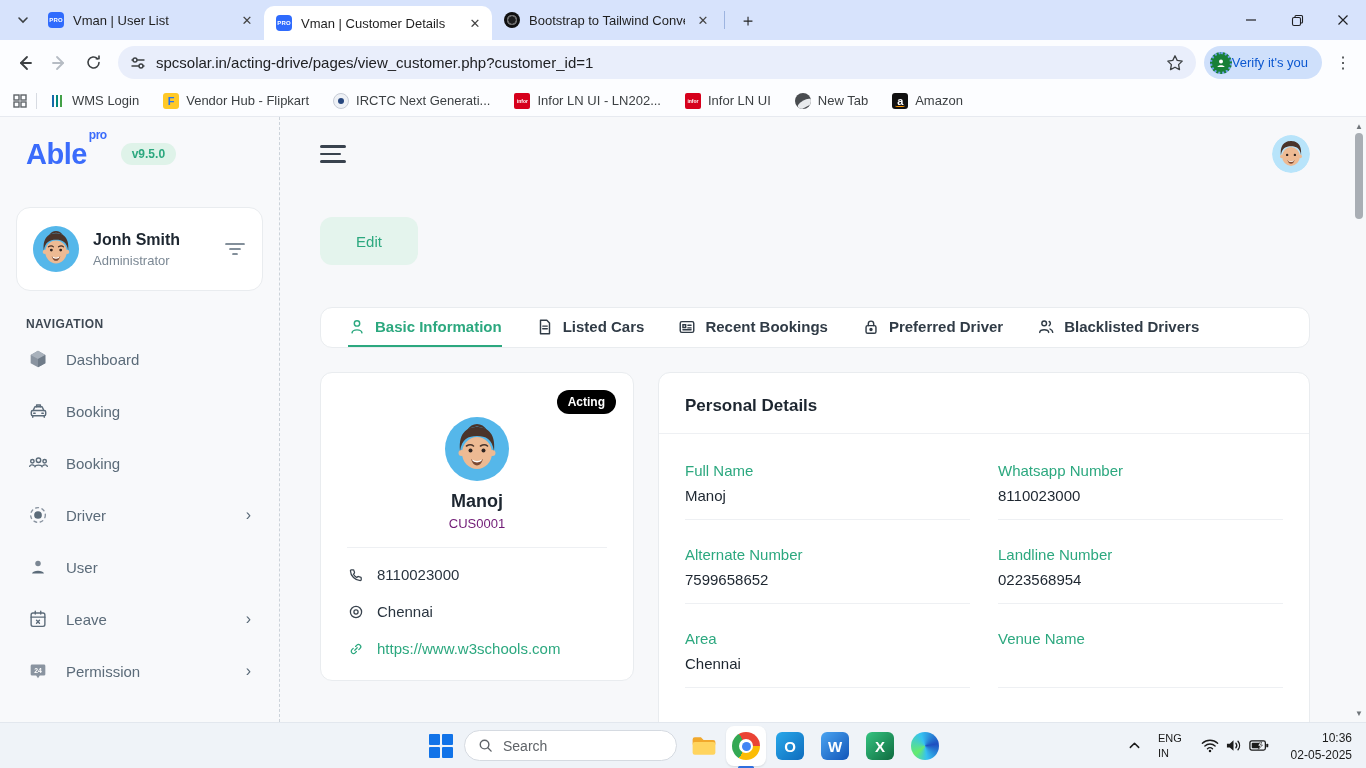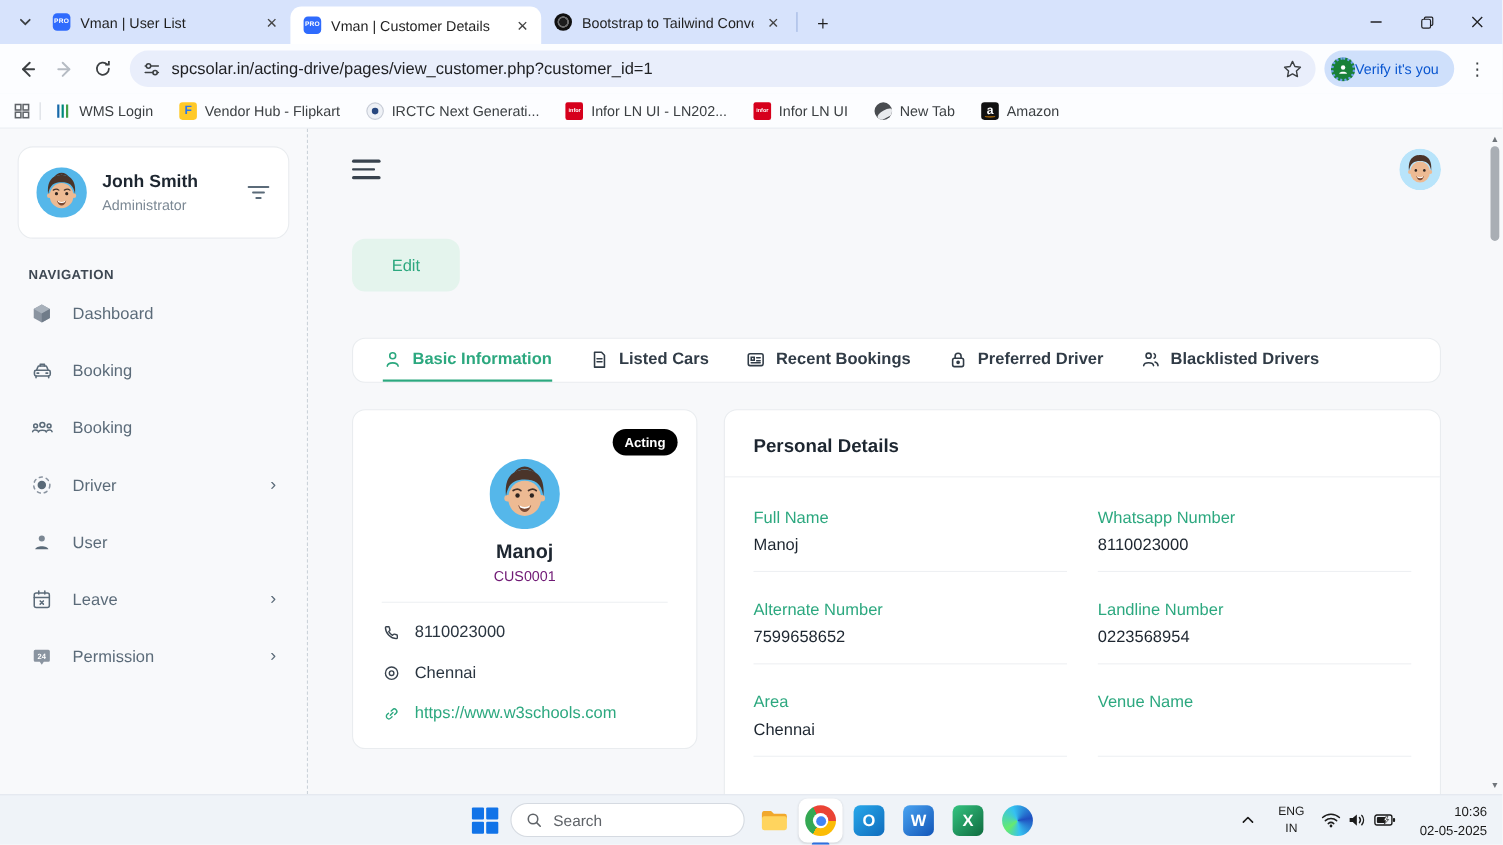--- a/index.html
+++ b/index.html
@@ -107,21 +107,21 @@
   .office-ico{width:28px;height:28px;border-radius:6px;display:grid;place-items:center;color:#fff;font-weight:800;font-size:15px}
   .ico-outlook{background:linear-gradient(135deg,#28a8ea,#0f6cbd)}
   .ico-word{background:linear-gradient(135deg,#4aa4f1,#1255b8)}
   .ico-excel{background:linear-gradient(135deg,#35c481,#0f6b3f)}
   .ico-edge{width:28px;height:28px;border-radius:50%;background:conic-gradient(from 230deg,#66eb6e,#35c1f1 110deg,#1f4fc0 210deg,#35c1f1 300deg,#66eb6e)}
   .chrome-ico{width:28px;height:28px;border-radius:50%;background:conic-gradient(#ea4335 0 25%,#fbbc05 25% 58.33%,#34a853 58.33% 91.66%,#ea4335 91.66%);position:relative}
   .chrome-ico::before{content:"";position:absolute;inset:7px;background:#fff;border-radius:50%}
   .chrome-ico::after{content:"";position:absolute;inset:9.5px;background:#4285f4;border-radius:50%}
   .task-active{position:absolute;left:726px;top:3px;width:40px;height:40px;background:#fff;border-radius:8px;box-shadow:0 1px 2px rgba(0,0,0,.10);display:grid;place-items:center}
   .task-indicator{position:absolute;left:738px;top:43px;width:16px;height:3px;background:#2f6fde;border-radius:2px}
-  .tray-lang{position:absolute;left:1158px;top:8px;width:32px;text-align:center;font-size:11px;color:#1b1b1b;line-height:1.35}
+  .tray-lang{position:absolute;left:1158px;top:8px;width:32px;font-size:11px;color:#1b1b1b;line-height:1.35}
   .tray-clock{position:absolute;right:14px;top:7px;text-align:right;font-size:12px;color:#1b1b1b;line-height:1.4}
 </style>
 </head>
 <body>
 
 <div class="screen">
 
   <div class="titlebar">
     <div class="tabsearch">
       <svg width="12" height="12" viewBox="0 0 12 12">
@@ -250,20 +250,24 @@
     <div class="bm">
       <span class="bmi bmi-amazon">
           <span>a</span>
           <i></i>
         </span>
       <span class="bm-label">Amazon</span>
     </div>
   </div>
 
   <div class="sidebar">
+    <div class="brand">
+      <span class="brand-name"><span>Able</span><span class="brand-sup">pro</span></span>
+      <span class="version-badge">v9.5.0</span>
+    </div>
 
     <div class="user-card">
       <svg class="memoji" width="46" height="46" viewBox="0 0 64 64">
         <circle cx="32" cy="32" r="32" fill="#55b7ea"></circle>
         <circle cx="16.5" cy="36" r="3" fill="#edba93"></circle>
           <circle cx="47.5" cy="36" r="3" fill="#edba93"></circle>
         <ellipse cx="32" cy="36" rx="15" ry="16" fill="#edba93"></ellipse>
         <path d="M15 34 C13 14 24 10 32 10 C40 10 51 14 49 34 C47 22 41 19 32 19 C23 19 17 22 15 34 Z" fill="#4a342a"></path>
         <path d="M22 13 q10 -7 20 0 q-4 -6 -10 -6 q-6 0 -10 6z" fill="#4a342a"></path>
         <path d="M21.5 29 q4 -2.5 7 0" fill="none" stroke="#4a342a" stroke-width="1.6" stroke-linecap="round"></path>

